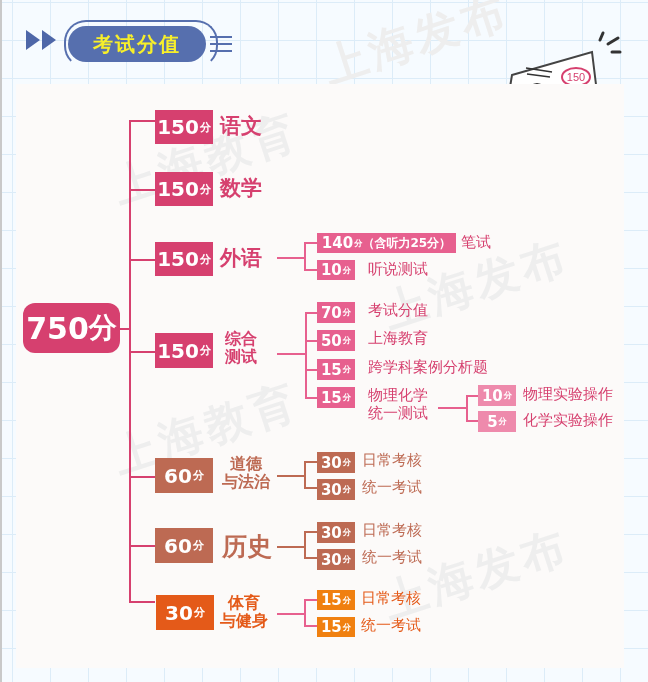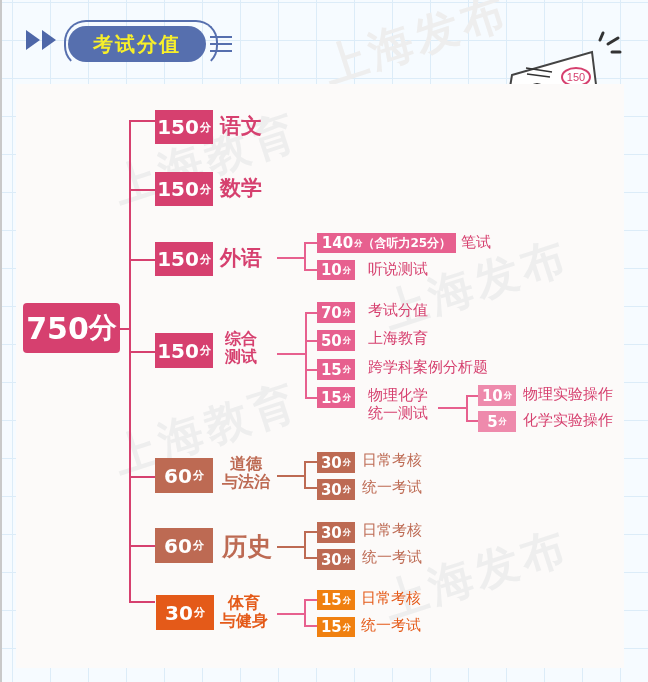--- a/index.html
+++ b/index.html
@@ -85,21 +85,21 @@
   <path d="M28 80 L84 90 M30 92 L82 101 M28 104 L80 112 M34 116 L74 122" stroke="#333" stroke-width="1.5"></path>
   <path d="M88 88 l3 3 l5 -6 M88 99 l3 3 l5 -6 M88 110 l3 3 l5 -6 M86 121 l3 3 l5 -6" stroke="#e06080" stroke-width="1.5" fill="none"></path>
 </svg>
 
 <div class="panel"></div>
 <div class="watermark" style="left:110px;top:130px;">上海教育</div>
 <div class="watermark" style="left:380px;top:255px;">上海发布</div>
 <div class="watermark" style="left:110px;top:400px;">上海教育</div>
 <div class="watermark" style="left:380px;top:545px;">上海发布</div>
 
-<div class="box pink" style="left:23px;top:303px;width:97px;height:50px;border-radius:4px;font-size:30px;">
+<div class="box pink" style="left:23px;top:303px;width:97px;height:50px;border-radius:12px;font-size:30px;">
   <span>750</span>
     <span style="font-size:28px">分</span>
 </div>
 
 <div class="ln pink" style="left:129px;top:120px;width:2px;height:482px;"></div>
 <div class="ln pink" style="left:120px;top:328px;width:10px;height:2px;"></div>
 
 <div class="ln pink" style="left:129px;top:120px;width:26px;height:2px;"></div>
 <div class="ln pink" style="left:129px;top:189px;width:26px;height:2px;"></div>
 <div class="ln pink" style="left:129px;top:259px;width:26px;height:2px;"></div>

